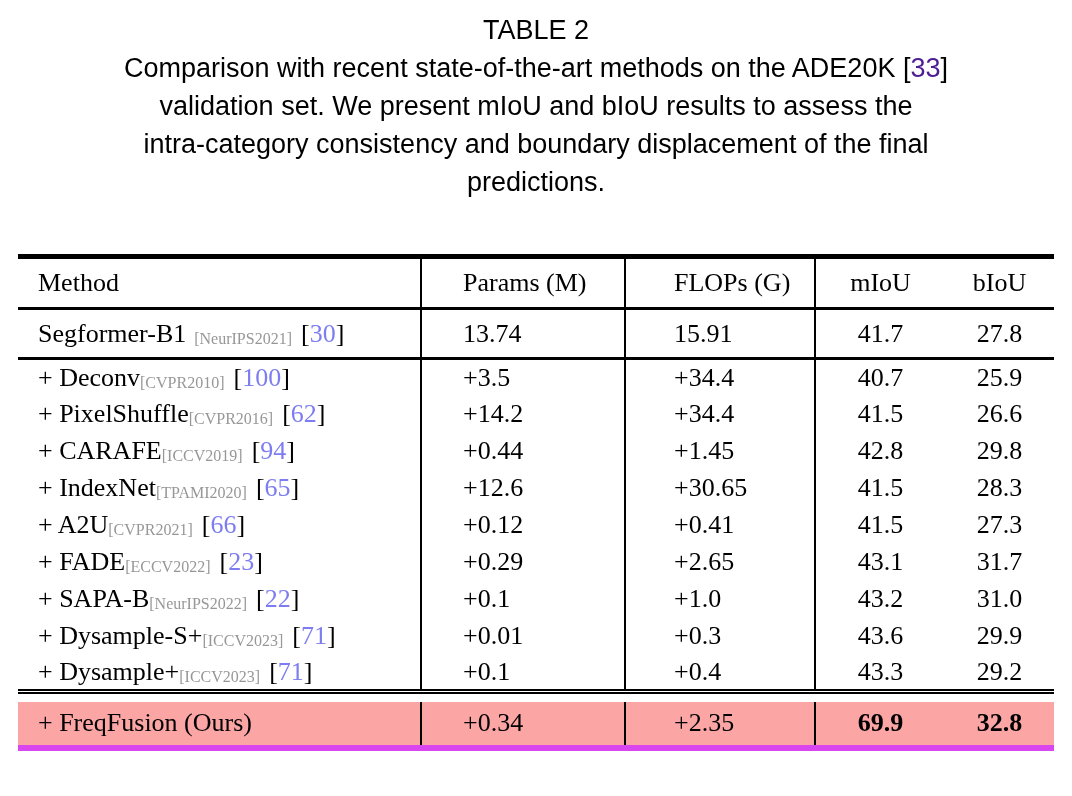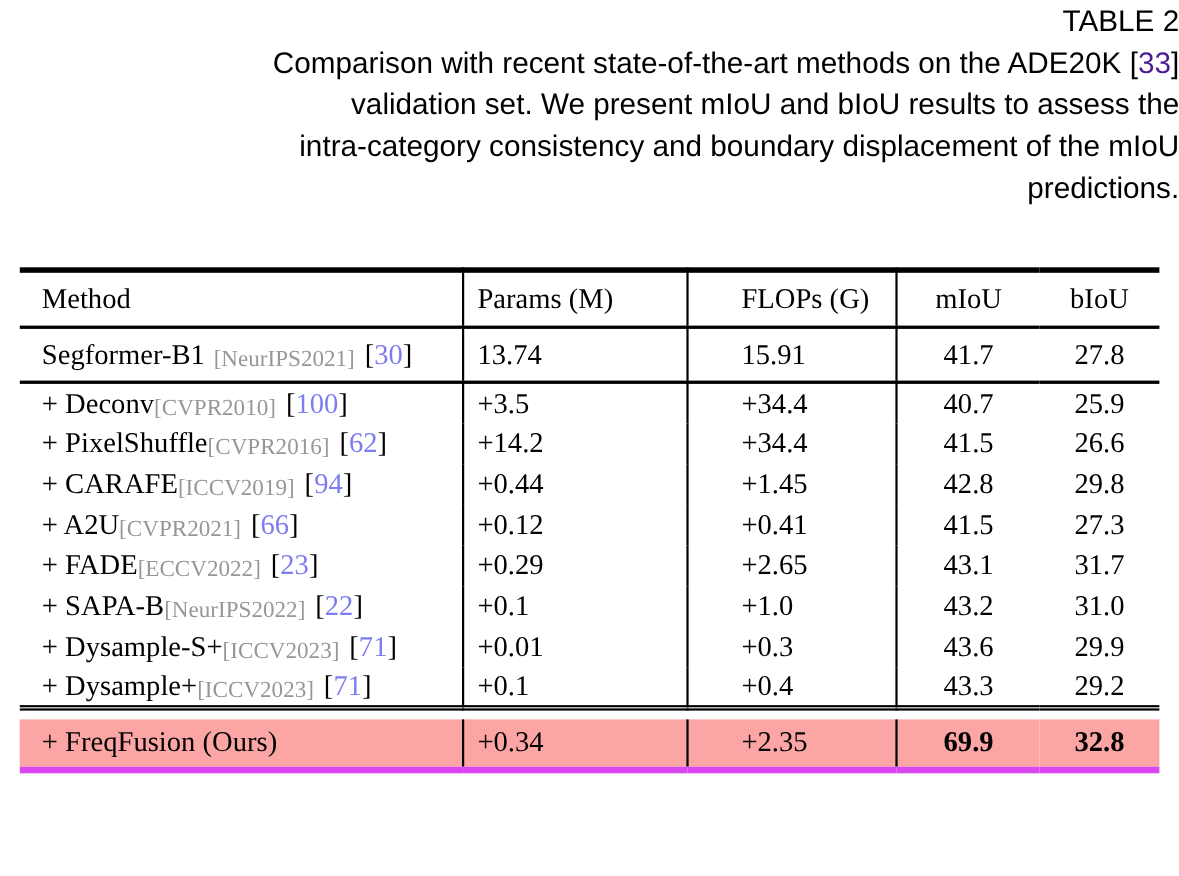--- a/index.html
+++ b/index.html
@@ -1,64 +1,64 @@
 <!DOCTYPE html>
 <html><head>
 <meta charset="utf-8">
 <style>
   * { margin:0; padding:0; box-sizing:border-box; }
   html,body { width:1072px; height:796px; background:#ffffff; overflow:hidden; }
   body { font-family:"Liberation Serif", serif; color:#000; }
 
   
-  .caption { text-align:right;
+  .caption { padding-top:11px; text-align:center;
              font-family:"Liberation Sans", sans-serif;
              font-size:27px; line-height:38px; }
   .cap-ref { color:#4c1d95; }
 
   
   table { border-collapse:collapse; table-layout:fixed;
           margin:53px 0 0 18px; width:1036px;
           border-top:5px solid #000; border-bottom:6px solid #d946ef;
           font-size:26px; }
   col.c1 { width:403px; } col.c2 { width:204px; } col.c3 { width:190px; }
   col.c4 { width:130px; } col.c5 { width:109px; }
 
   th, td { font-weight:normal; vertical-align:middle; padding:0; }
   .vline { border-left:2px solid #000; }
 
   .c-method { text-align:left; padding-left:20px; }
-  .c-params { text-align:left; padding-left:12px; }
+  .c-params { text-align:left; padding-left:41px; }
   .c-flops  { text-align:left; padding-left:48px; }
   .c-miou, .c-biou { text-align:center; }
 
   tr.header-row  { height:52px; border-bottom:3px solid #000; }
   tr.row-baseline{ height:50px; border-bottom:3px solid #000; }
   tr.row-group   { height:37px; }
 
   tr.rule-row td { height:10px; border-top:5px double #000; }
   tr.gap-row  td { height:3px; }
 
   tr.row-highlight { height:43px; }
   tr.row-highlight td { background:#fca5a5; }
 
-  .venue { font-size:21px; color:#979797; position:relative; top:2px; }
+  .venue { font-size:16px; color:#979797; position:relative; top:2px; }
   tr.row-baseline .venue { margin-left:8px; }
   .ref { margin-left:9px; white-space:nowrap; }
   .refnum { color:#7D7DF1; }
   .bold { font-weight:bold; }
 </style>
 </head>
 <body>
 
 <div class="caption">
   <div class="cap-title">TABLE 2</div>
   <div class="cap-line"><span>Comparison with recent state-of-the-art methods on the ADE20K [</span><span class="cap-ref">33</span><span>]</span></div>
   <div class="cap-line">validation set. We present mIoU and bIoU results to assess the</div>
-  <div class="cap-line">intra-category consistency and boundary displacement of the mIoU</div>
+  <div class="cap-line">intra-category consistency and boundary displacement of the final</div>
   <div class="cap-line">predictions.</div>
 </div>
 
 <table>
   <colgroup>
       <col class="c1">
       <col class="c2">
       <col class="c3">
       <col class="c4">
       <col class="c5">
@@ -98,20 +98,27 @@
   </tr>
 
   <tr class="row-group">
     <td class="c-method"><span>+ CARAFE</span><span class="venue">[ICCV2019]</span><span class="ref"><span>[</span><span class="refnum">94</span><span>]</span></span></td>
     <td class="c-params vline">+0.44</td>
     <td class="c-flops vline">+1.45</td>
     <td class="c-miou vline">42.8</td>
     <td class="c-biou">29.8</td>
   </tr>
 
+  <tr class="row-group">
+    <td class="c-method"><span>+ IndexNet</span><span class="venue">[TPAMI2020]</span><span class="ref"><span>[</span><span class="refnum">65</span><span>]</span></span></td>
+    <td class="c-params vline">+12.6</td>
+    <td class="c-flops vline">+30.65</td>
+    <td class="c-miou vline">41.5</td>
+    <td class="c-biou">28.3</td>
+  </tr>
 
   <tr class="row-group">
     <td class="c-method"><span>+ A2U</span><span class="venue">[CVPR2021]</span><span class="ref"><span>[</span><span class="refnum">66</span><span>]</span></span></td>
     <td class="c-params vline">+0.12</td>
     <td class="c-flops vline">+0.41</td>
     <td class="c-miou vline">41.5</td>
     <td class="c-biou">27.3</td>
   </tr>
 
   <tr class="row-group">

